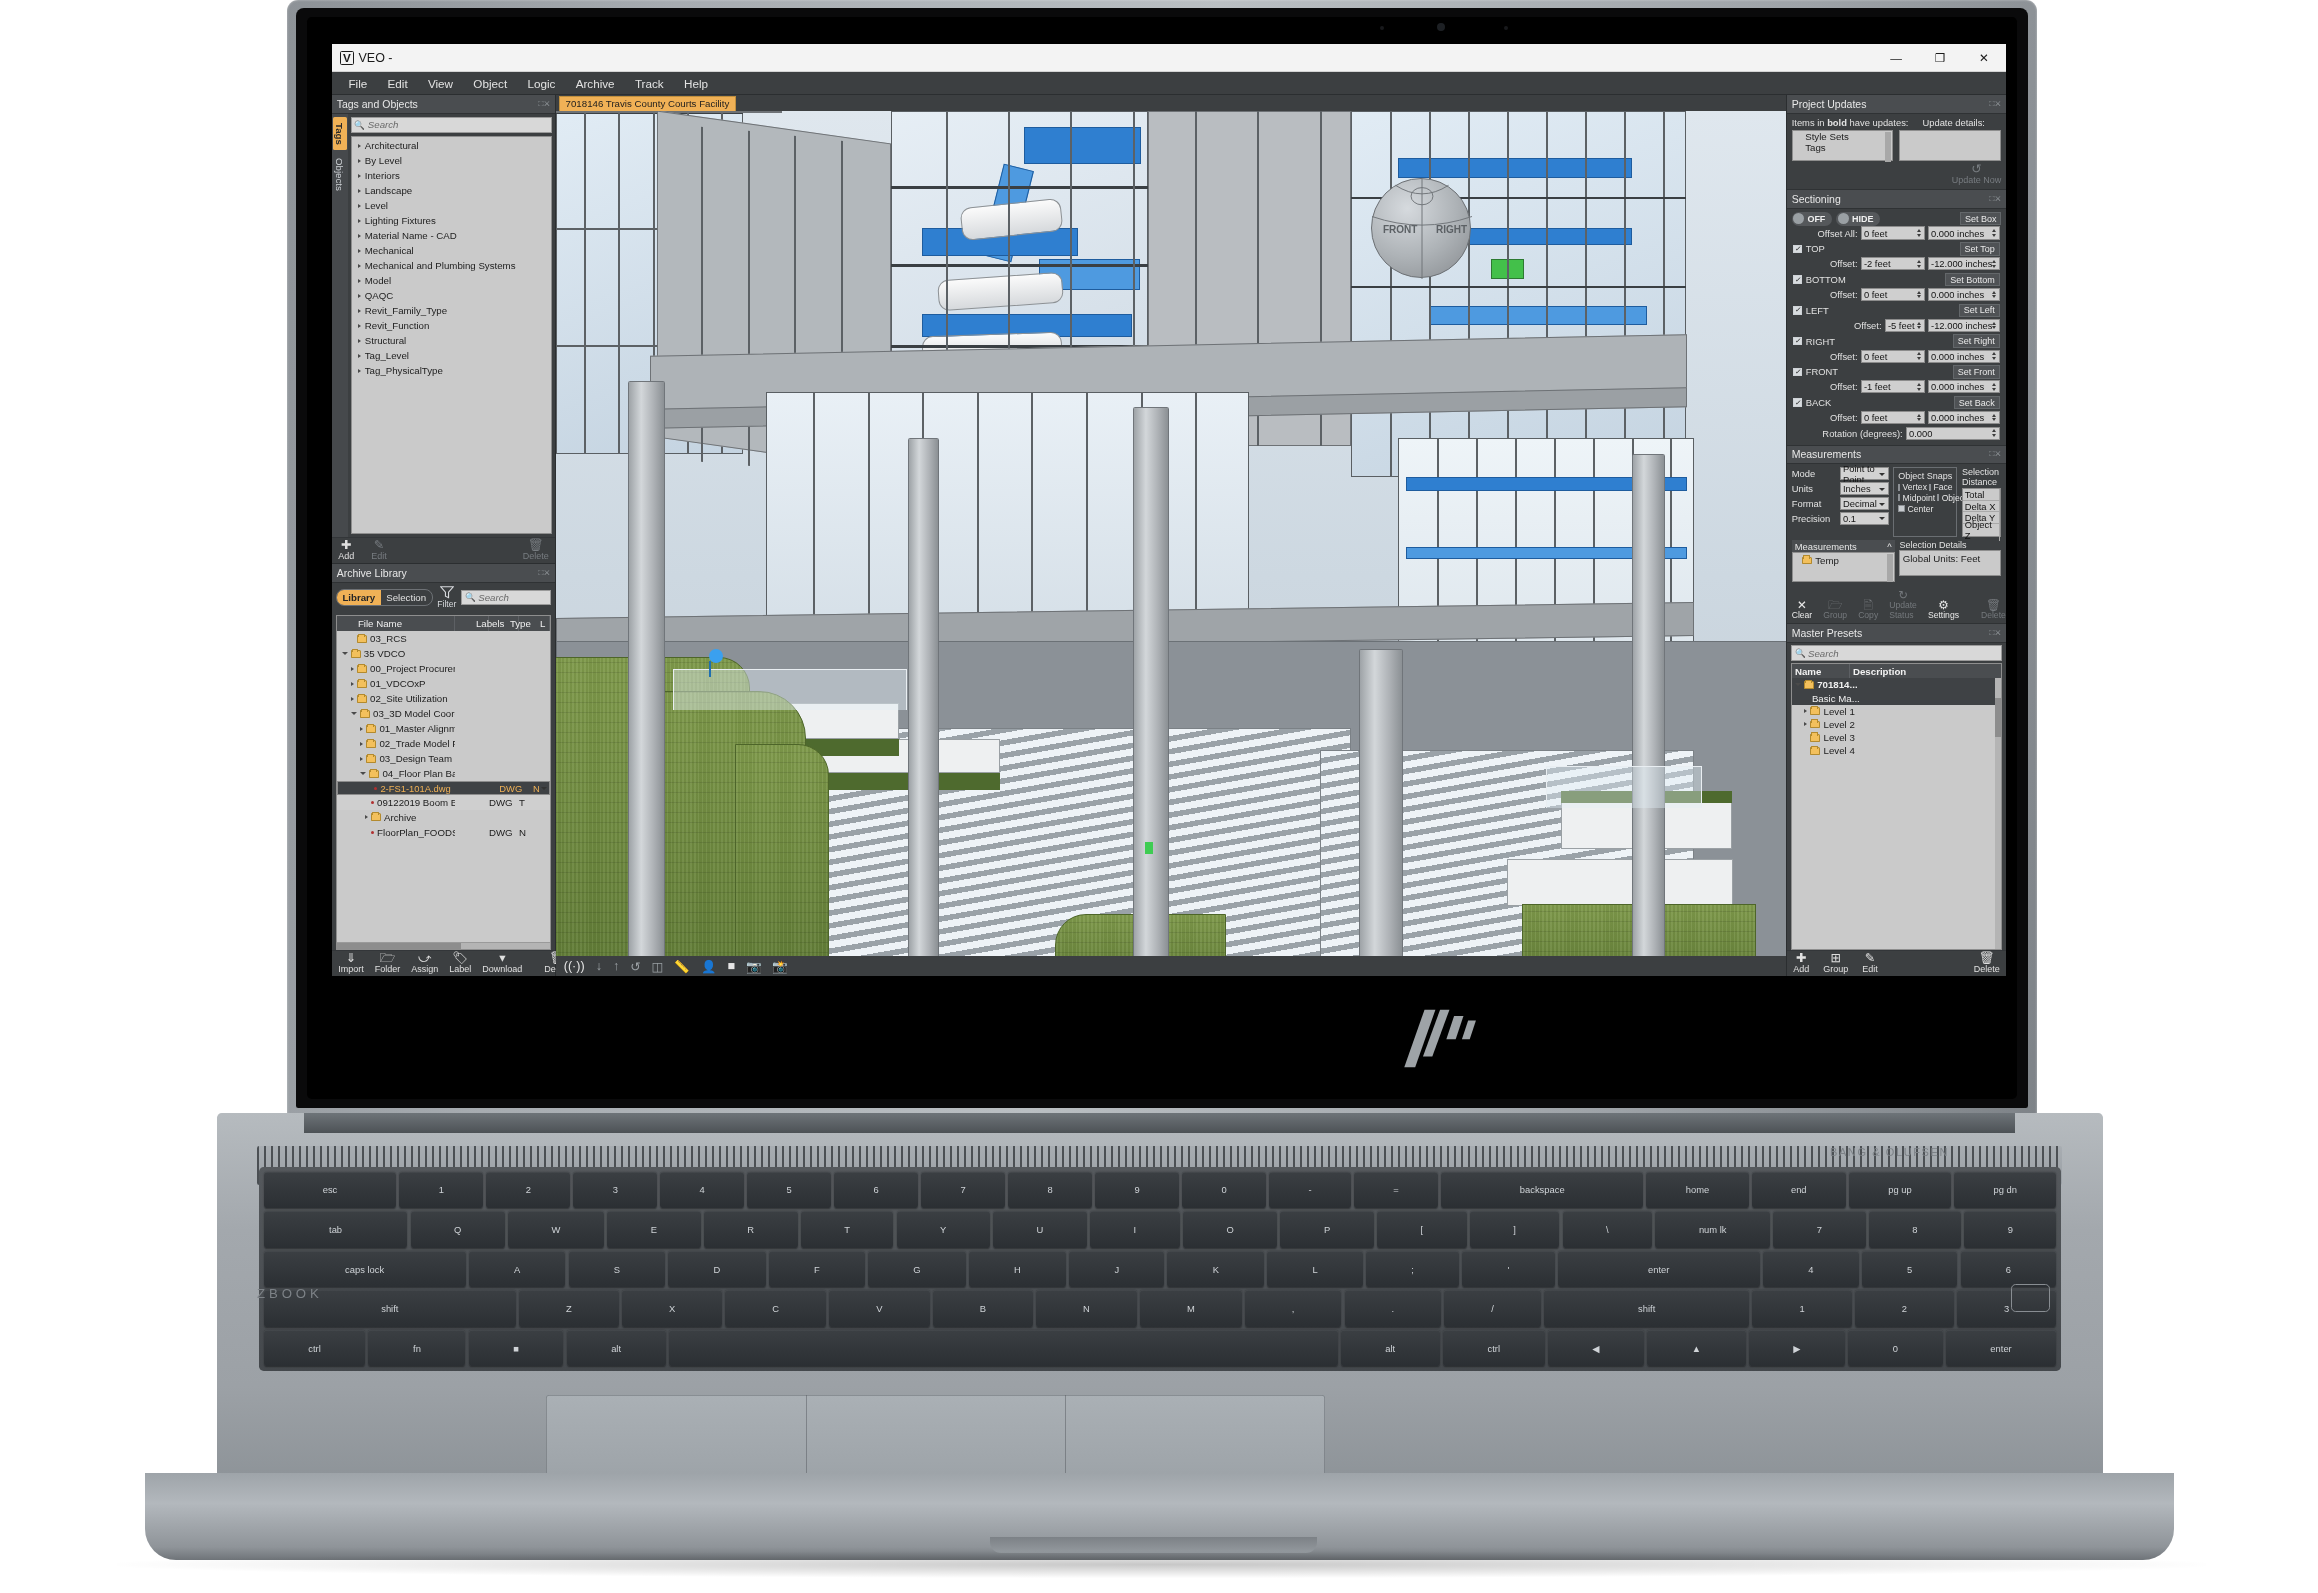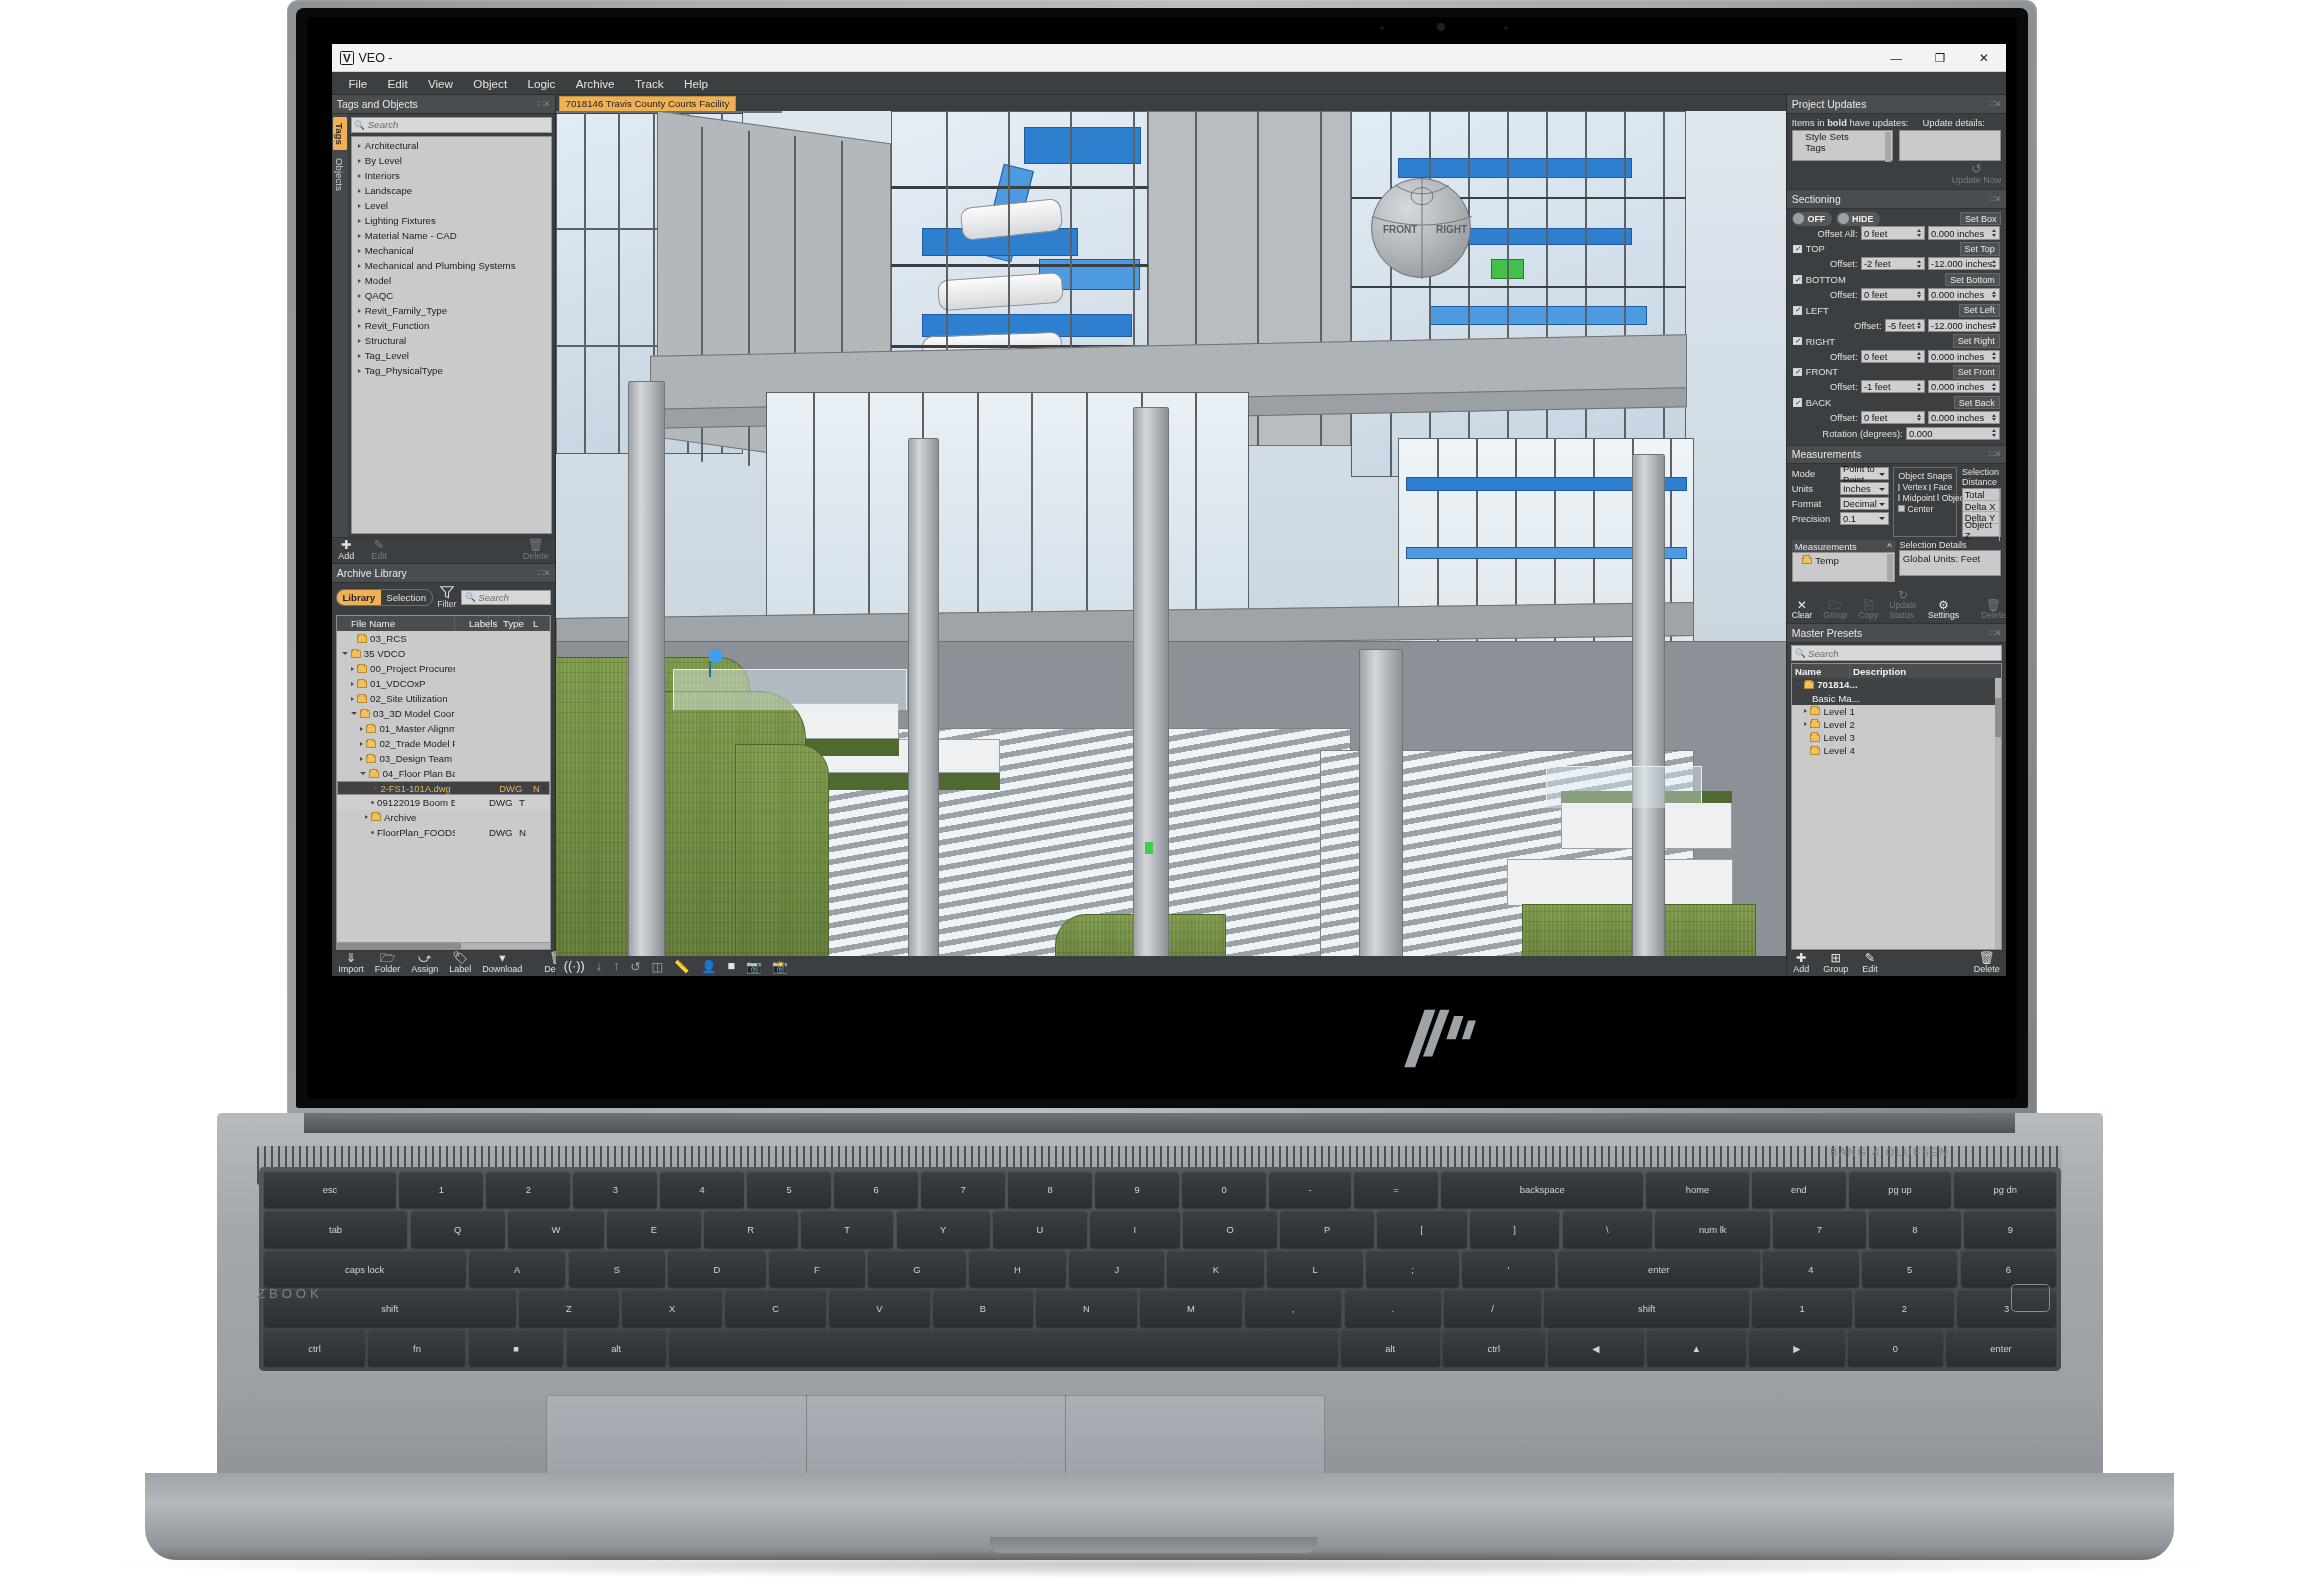--- a/index.html
+++ b/index.html
@@ -193,21 +193,21 @@
   #archive-panel { height: 413px; display: flex; flex-direction: column; border-top: 0.8px solid #2b2e30; }
   #arch-tools { display: flex; align-items: center; gap: 4.7px; padding: 3.1px 3.9px; }
   .seg { display: flex; border: 0.8px solid #6d7175; border-radius: 8px; overflow: hidden; }
   .seg span { font-size: 9.7px; padding: 1.6px 5.5px; color: #e0e0e0; }
   .seg span.on { background: #f0b156; color: #262626; font-weight: bold; }
   #filter-btn { display: flex; flex-direction: column; align-items: center; color: #d8dade; font-size: 8.6px; }
   #arch-search { flex: 1; }
 
   #file-table { flex: 1; margin: 3.1px 3.9px 0 3.9px; border: 0.8px solid #8e8e8e; background: #cacaca; display: flex; flex-direction: column; min-height: 0; }
   #file-head { display: flex; background: #4a4d50; color: #f0f0f0; font-size: 9.7px; height: 15.6px; align-items: center; }
-  #file-head div { padding-left: 14px; border-right: 0.8px solid #5d6064; height: 100%; display: flex; align-items: center; }
+  #file-head div { padding-left: 21px; border-right: 0.8px solid #5d6064; height: 100%; display: flex; align-items: center; }
   .fh-name { width: 118px; } .fh-labels { width: 34px; } .fh-type { width: 30px; } .fh-last { flex: 1; }
   #file-rows { flex: 1; overflow: hidden; }
   .frow { display: flex; height: 15px; align-items: center; font-size: 9.7px; color: #1c1c1c; }
   .frow.sel { background: #3f4245; color: #f0b156; justify-content: space-between; }
   .frow.sel2 { background: #cfcfcf; }
   .fcell-name { width: 118px; display: flex; align-items: center; gap: 3.1px; overflow: hidden; white-space: nowrap; }
   .fcell { width: 34px; } .fcell-type { width: 30px; }
   .folder { width: 10px; height: 7.8px; background: #f3c05c; border: 0.8px solid #b38a2e; border-radius: 0.8px 1.6px 0.8px 0.8px; position: relative; flex: none;}
   .folder:before { content:''; position:absolute; top:-2.3px; left:0; width:4.7px; height:2.3px; background:#f3c05c; border:0.8px solid #b38a2e; border-bottom:none; border-radius:0.8px 0.8px 0 0;}
   .dot { width: 3.1px; height: 3.1px; border-radius: 50%; background: #b03030; flex: none; }

